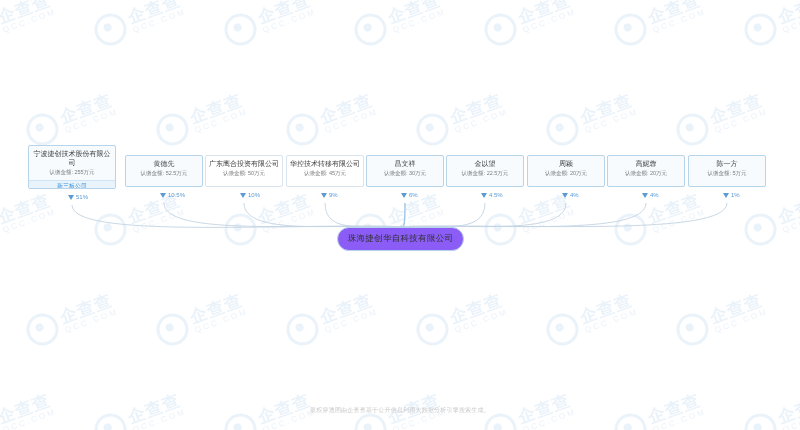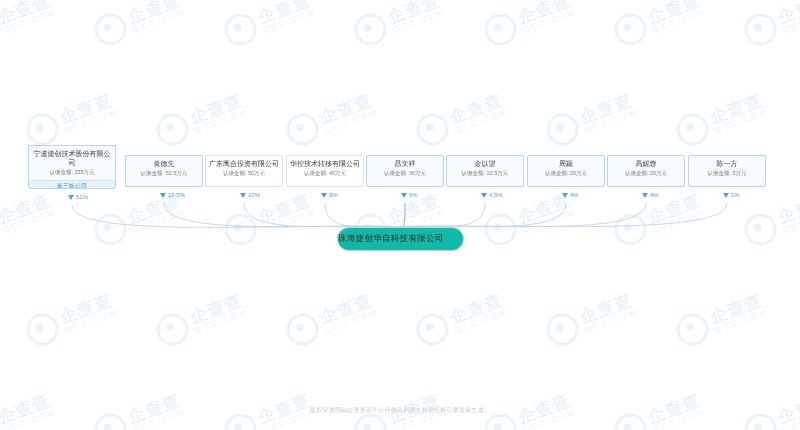--- a/index.html
+++ b/index.html
@@ -38,22 +38,22 @@
     font-size:7px;color:#3c3c3c;line-height:1.25;padding:4px 3px 0;
     white-space:normal;word-break:break-all;
   }
   .node-sub{font-size:5.5px;color:#7a7a7a;line-height:1.3;padding:1px 2px 4px;}
   .node-badge{
     font-size:6px;color:#3b8fd4;background:#e8f3fc;border-top:1px solid #cfe4f5;
     line-height:11px;height:11px;
   }
   .center-node{
     position:absolute;box-sizing:border-box;z-index:4;
-    border:1px solid #b6d4ea;background:#14b8a6;border-radius:12px;
-    display:flex;align-items:center;
+    border:1px solid #b6d4ea;background:#8b5cf6;border-radius:12px;
+    display:flex;align-items:center;justify-content:center;
     font-size:8.5px;color:#2f2f2f;letter-spacing:.3px;
   }
   .pct{
     position:absolute;z-index:4;display:flex;align-items:center;gap:2px;
     font-size:6px;color:#5a9bd4;white-space:nowrap;
   }
   .pct .tri{
     width:0;height:0;border-left:3.5px solid transparent;border-right:3.5px solid transparent;
     border-top:5px solid #5a9bd4;flex:none;
   }

